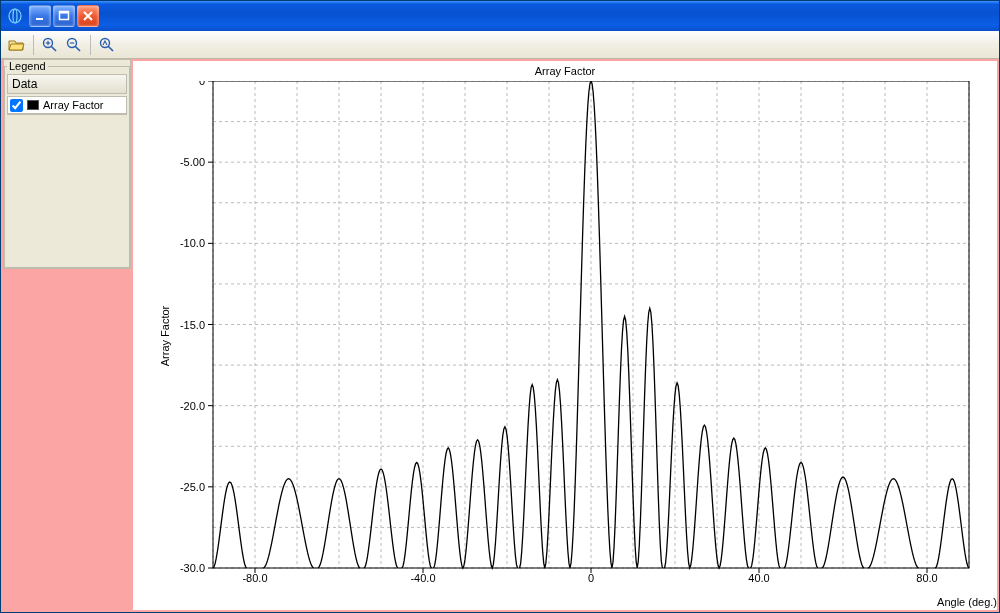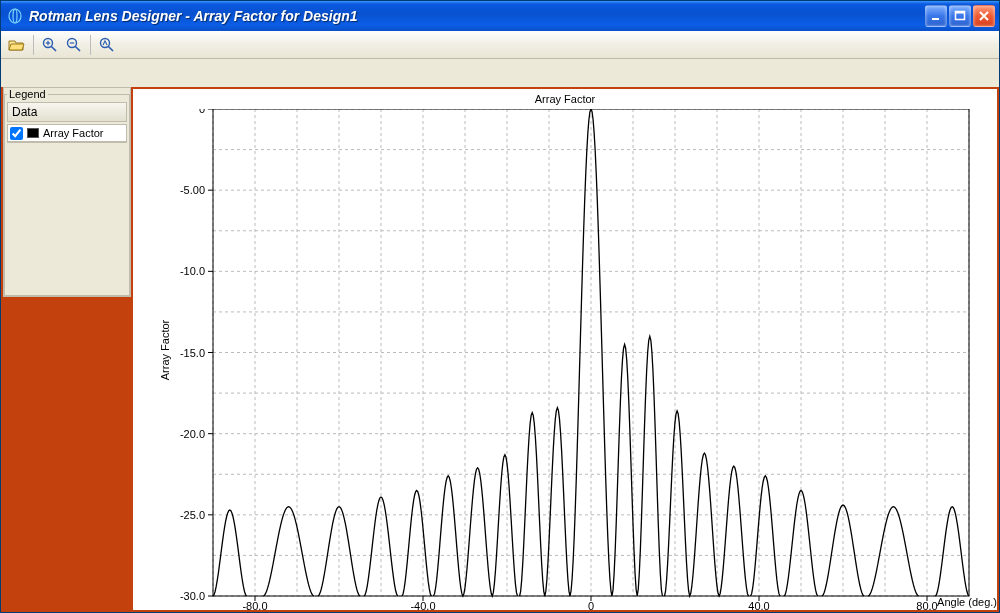--- a/index.html
+++ b/index.html
@@ -77,22 +77,21 @@
   .toolbar .sep {
     width: 1px; height: 20px; background: #bbb;
     margin: 0 4px;
   }
 
   
   .client {
     flex: 1;
     display: flex;
     overflow: hidden;
-    background: #c2410c;
-    margin-top: 28px;
+    background: #fca5a5;
   }
 
   
   .legend-panel {
     width: 128px;
     border: 1px solid #bfbcae;
     margin: 0 0 0 0;
     background: #ece9d8;
     display: flex;
     flex-direction: column;
@@ -210,21 +209,20 @@
 
 <div class="window">
 
   <div class="titlebar">
     <span class="app-icon">
       <svg viewBox="0 0 16 16">
           <ellipse cx="8" cy="8" rx="6" ry="7" fill="none" stroke="#7bd2ff" stroke-width="1.2"></ellipse>
           <ellipse cx="8" cy="8" rx="2" ry="7" fill="none" stroke="#7bd2ff" stroke-width="1.2"></ellipse>
         </svg>
     </span>
-    <span class="title-text">Rotman Lens Designer - Array Factor for Design1</span>
     <div class="titlebar-btns">
       <div class="tbtn tbtn-min">
         <svg viewBox="0 0 12 12">
             <rect x="2" y="8" width="7" height="2" fill="#fff"></rect>
           </svg>
       </div>
       <div class="tbtn tbtn-max">
         <svg viewBox="0 0 12 12">
             <rect x="1.5" y="1.5" width="9" height="8" fill="none" stroke="#fff" stroke-width="1.5"></rect>
             <rect x="1.5" y="1.5" width="9" height="2" fill="#fff"></rect>

